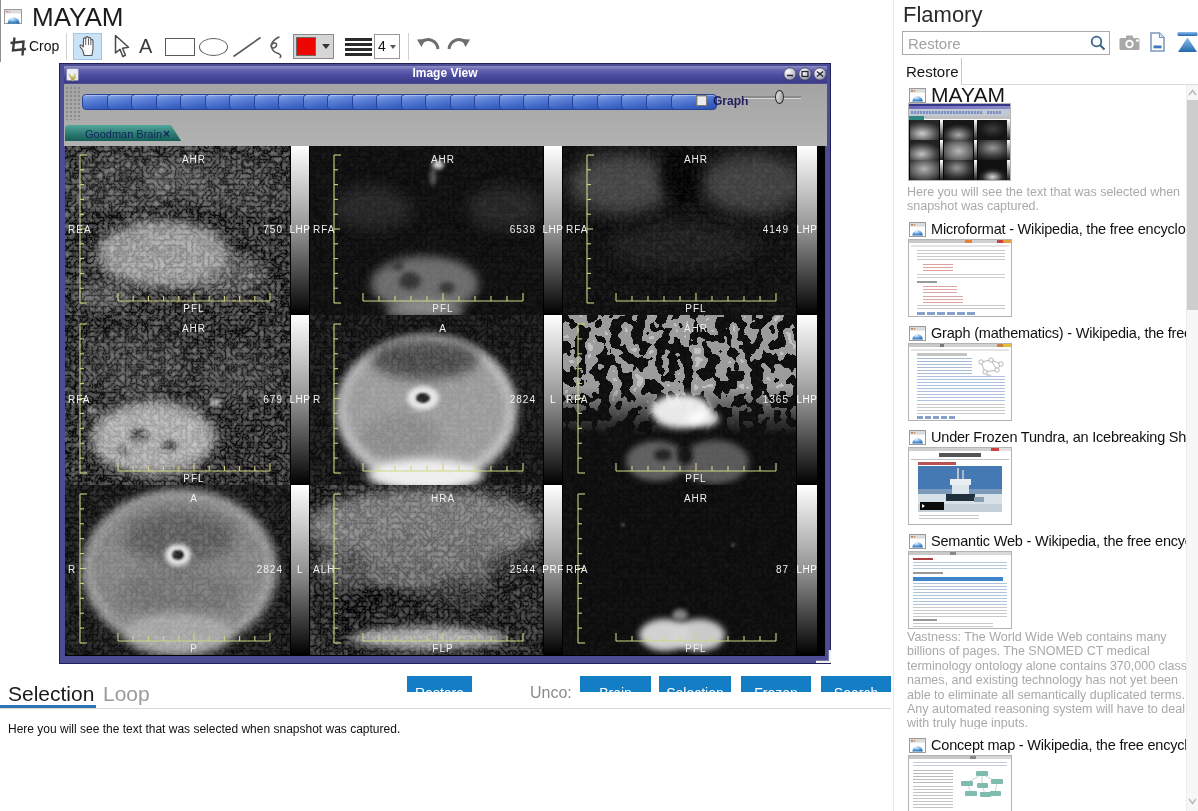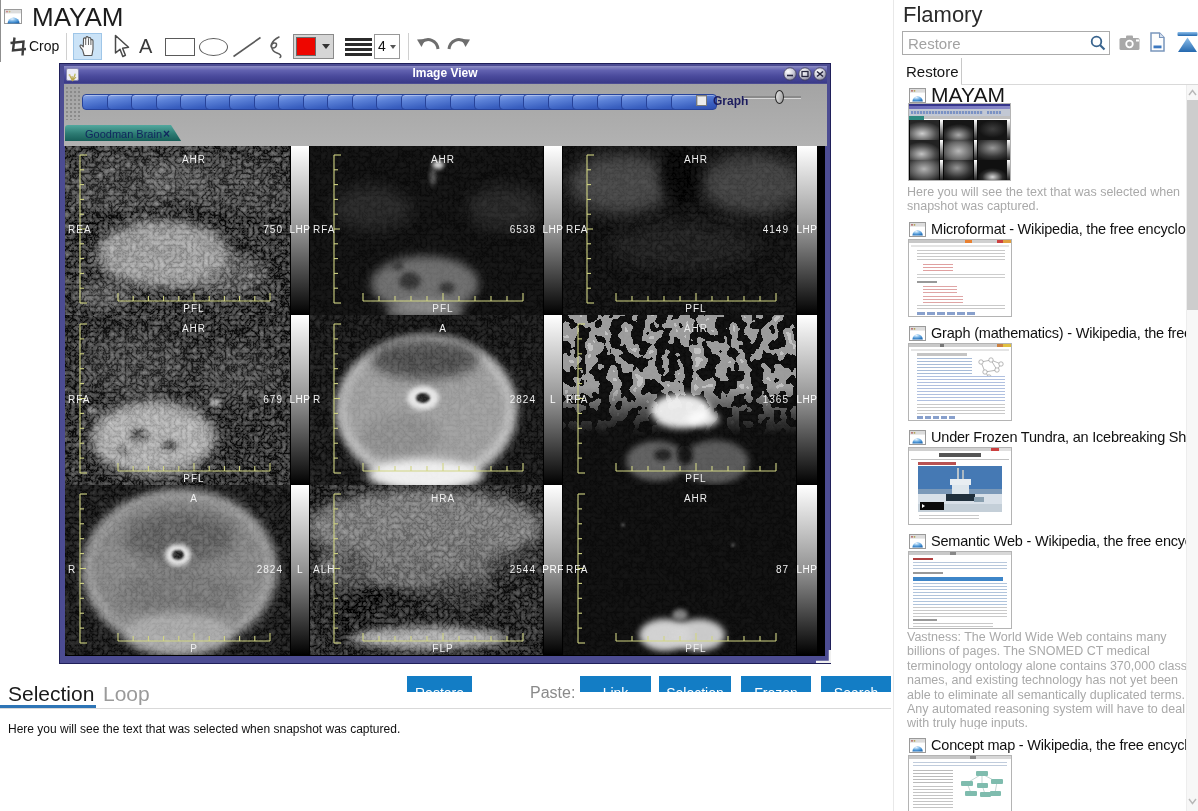--- a/index.html
+++ b/index.html
@@ -868,22 +868,22 @@
 </g>
 </svg>
       </div>
   </div>
 
   <div class="abs" style="left:8px;top:682px;font-size:21px;color:#1a1a1a">Selection</div>
   <div class="abs" style="left:103px;top:682px;font-size:21px;color:#9a9a9a">Loop</div>
   <div class="abs" style="left:0;top:705px;width:96px;height:3px;background:#2e75b6"></div>
   <div class="abs" style="left:0;top:708px;width:891px;height:1px;background:#d9d9d9"></div>
   <div class="bluebtn" style="left:407px;width:65px">Restore</div>
-  <div class="abs" style="left:530px;top:684px;font-size:16px;color:#8a8a8a">Paste:</div>
-  <div class="bluebtn" style="left:580px;width:71px">Link</div>
+  <div class="abs" style="left:530px;top:684px;font-size:16px;color:#8a8a8a">Unco:</div>
+  <div class="bluebtn" style="left:580px;width:71px">Brain</div>
   <div class="bluebtn" style="left:659px;width:72px">Selection</div>
   <div class="bluebtn" style="left:741px;width:70px">Frozen</div>
   <div class="bluebtn" style="left:821px;width:70px">Search</div>
   <div class="abs" style="left:8px;top:722px;font-size:12px;color:#101010">Here you will see the text that was selected when snapshot was captured.</div>
 
   <svg width="0" height="0" style="position:absolute">
     <defs>
       <radialGradient id="orb" cx="0.38" cy="0.25" r="0.9">
         <stop offset="0" stop-color="#e8f4ff"></stop>
           <stop offset="0.35" stop-color="#7db8e8"></stop>

